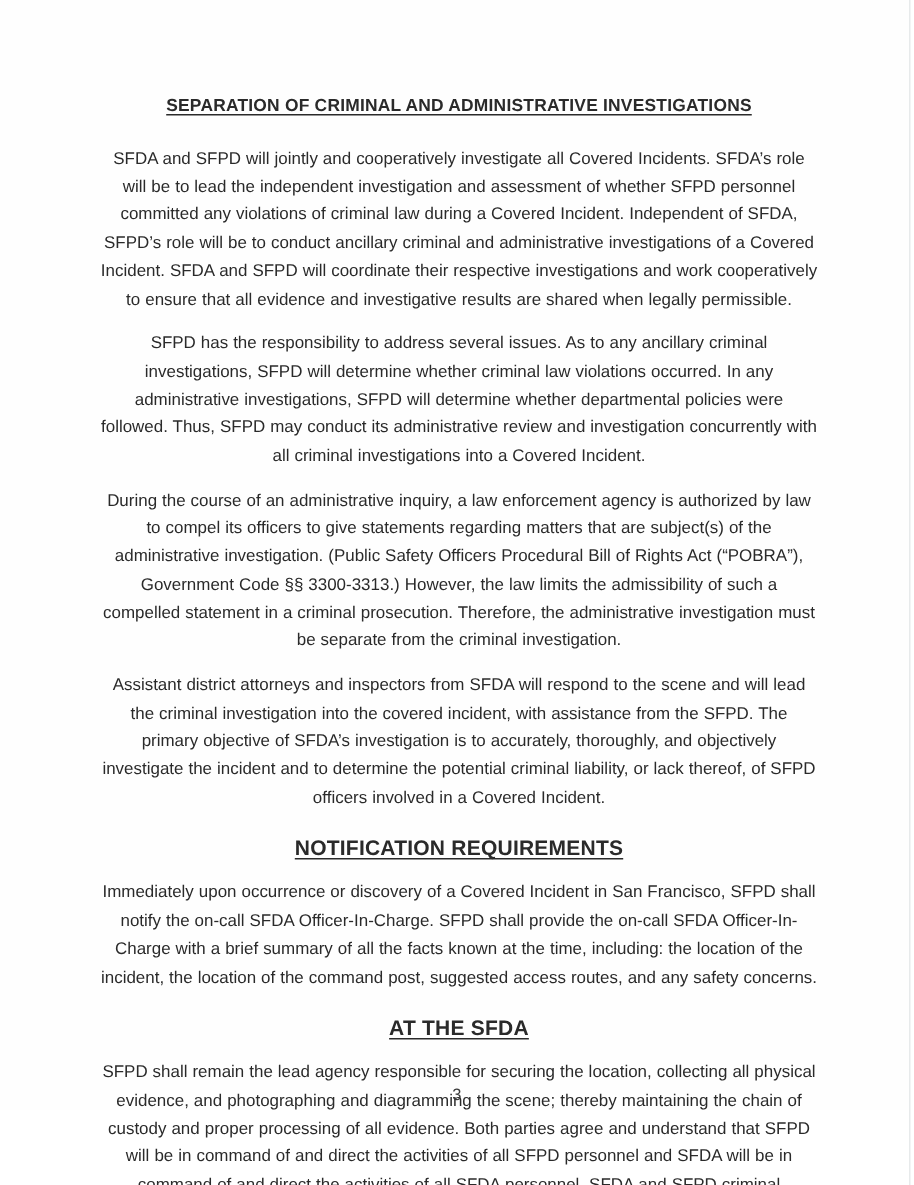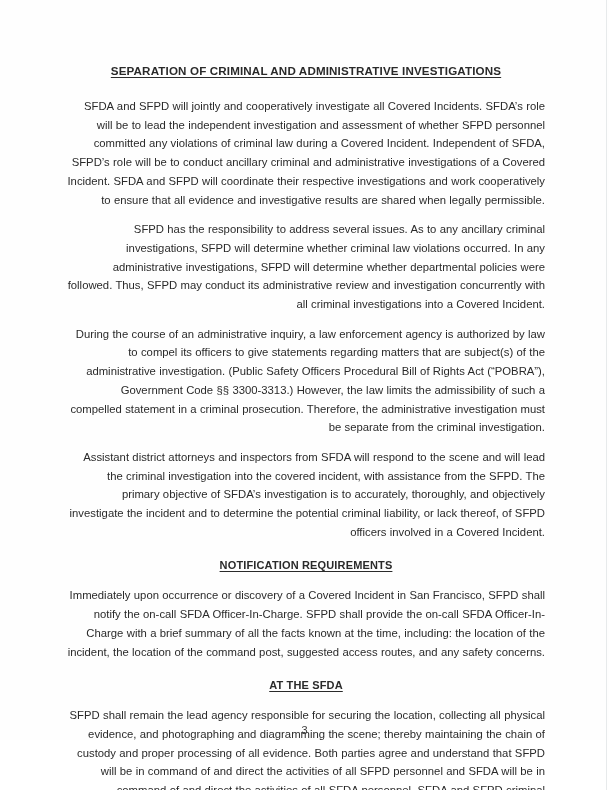--- a/index.html
+++ b/index.html
@@ -49,34 +49,34 @@
     padding: 0;
     line-height: 17px;
   }
   .doc-heading span.u {
     text-decoration: underline;
     text-underline-offset: 2px;
   }
   .section-heading {
     text-align: center;
     font-weight: bold;
-    font-size: 11px;
+    font-size: 14px;
     letter-spacing: 0.15px;
     margin: 0;
     line-height: 17px;
   }
   .section-heading span.u {
     text-decoration: underline;
     text-underline-offset: 2px;
   }
   p.body-text {
     font-size: 11.3px;
     line-height: 18.7px;
     margin: 0;
-    text-align: right;
+    text-align: center;
     word-spacing: 0.2px;
   }
   .gap-after-title { height: 18px; }
   .gap-para { height: 11px; }
   .gap-before-heading { height: 16px; }
   .gap-after-heading { height: 12px; }
 
   .page-number {
     position: absolute;
     top: 724px;

